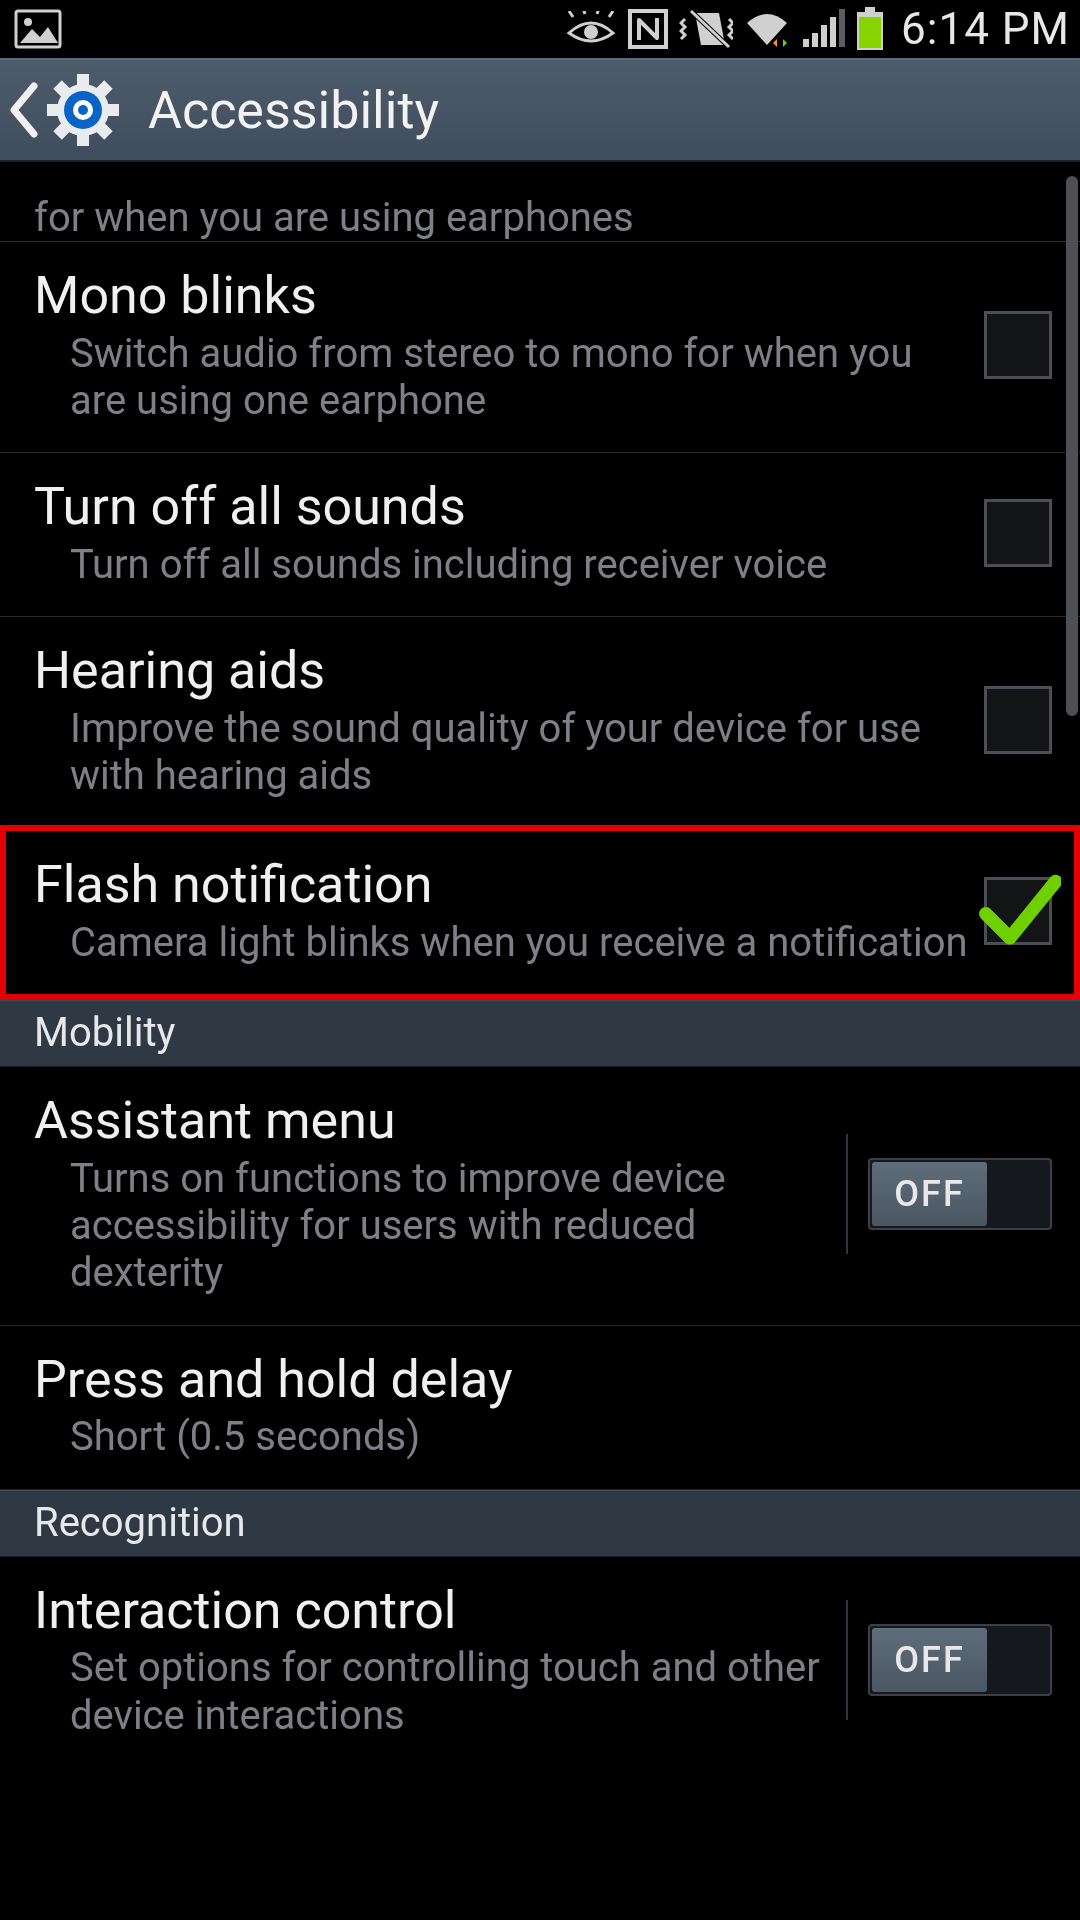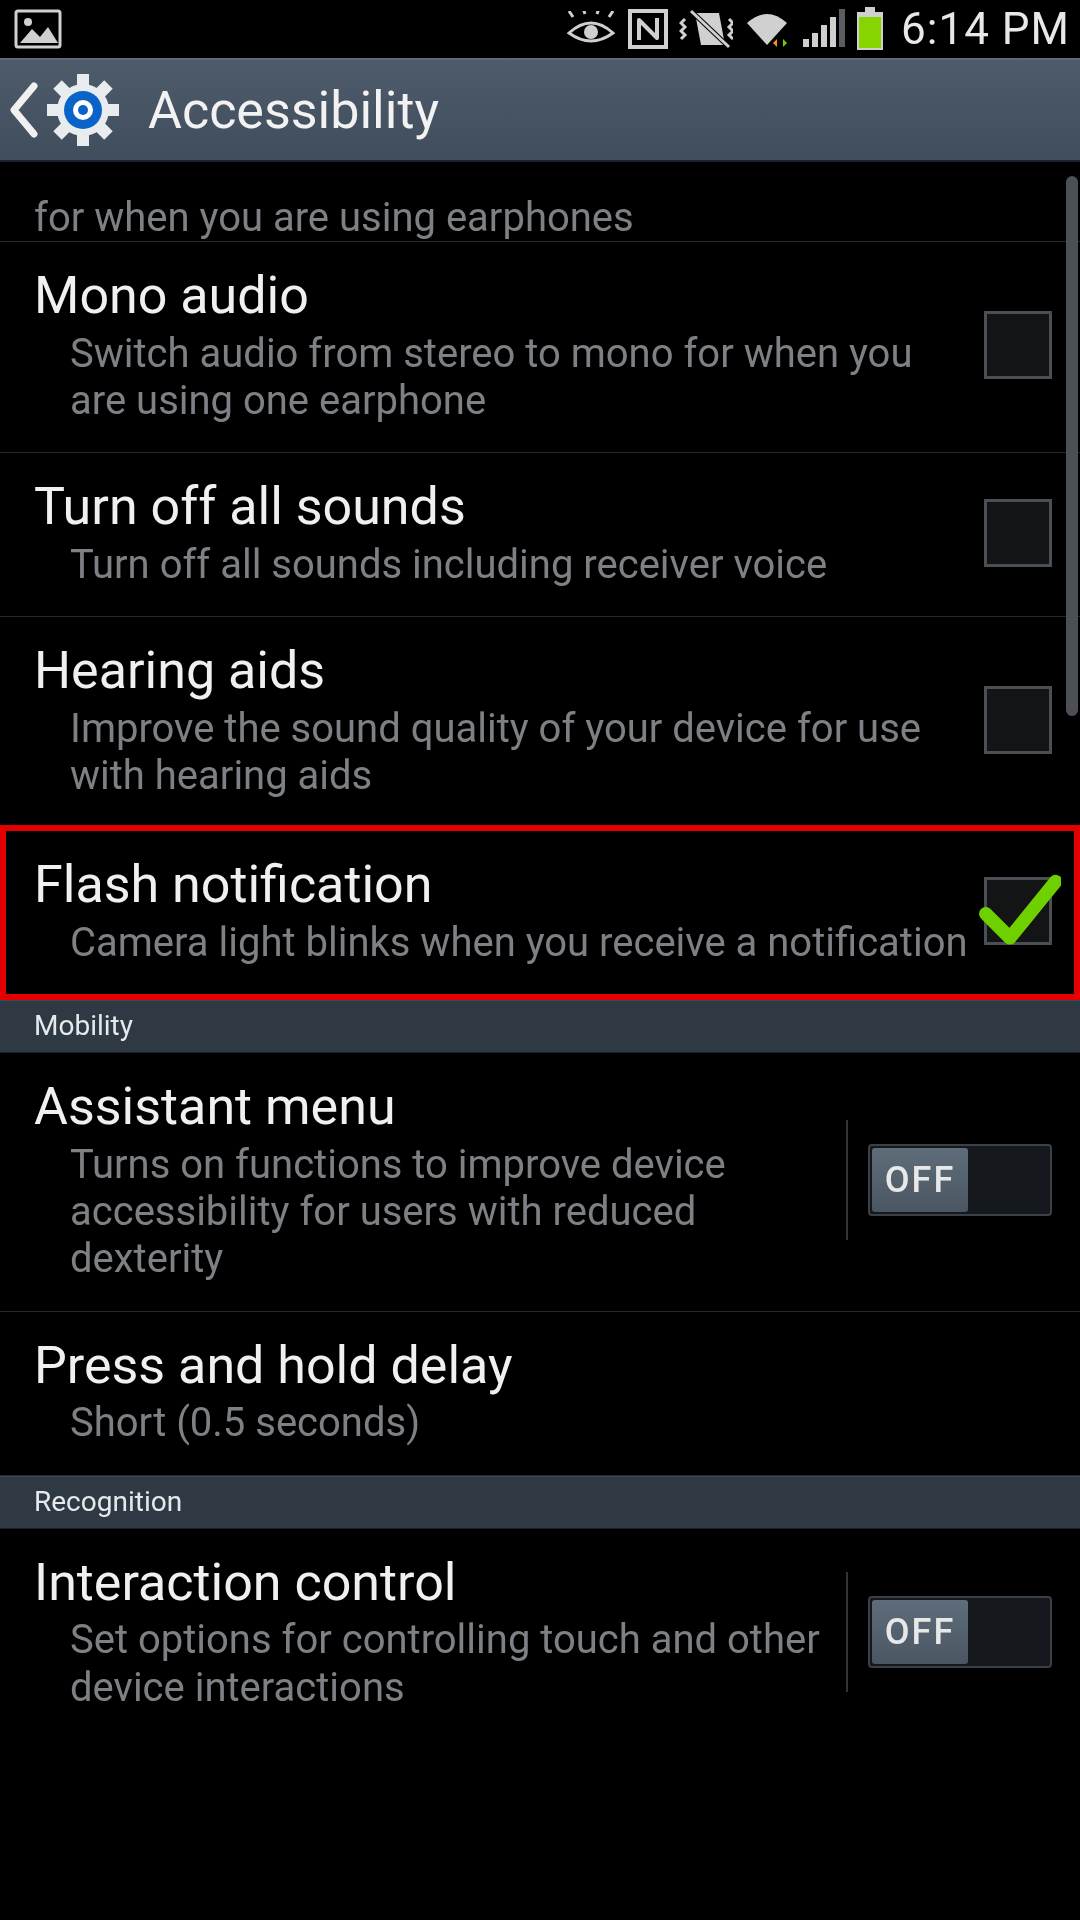--- a/index.html
+++ b/index.html
@@ -90,37 +90,37 @@
     }
     .toggle {
       width: 184px; height: 72px;
       background: #15181c;
       border: 2px solid #3a4046;
       border-radius: 4px;
       display: flex; align-items: center;
       position: relative;
     }
     .knob {
-      width: 96px; height: 64px; margin: 2px;
+      width: 115px; height: 64px; margin: 2px;
       background: linear-gradient(#5f6d7a, #4a5662);
       border-radius: 3px;
       display:flex; align-items:center; justify-content:center;
       color: #e8e8e8;
       font-size: 36px;
       font-weight: 500;
       letter-spacing: 2px;
     }
 
     
     .section {
       background: #2e3944;
       border-top: 1px solid #3e4a56;
       border-bottom: 1px solid #17202a;
       padding: 8px 34px 10px;
-      font-size: 28px;
+      font-size: 40px;
       color: #e6e9ec;
     }
 
     
     .scroll-thumb {
       position: fixed;
       right: 2px;
       top: 176px;
       width: 12px;
       height: 540px;
@@ -226,21 +226,21 @@
 </div>
 
 <div class="list">
 
   <div class="cutoff">
     <span class="cutoff-inner">for when you are using earphones</span>
   </div>
 
   <div class="row">
     <div class="text-col">
-      <div class="title">Mono audio</div>
+      <div class="title">Mono blinks</div>
       <div class="sub">Switch audio from stereo to mono for when you are using one earphone</div>
     </div>
     <div class="checkbox"></div>
   </div>
 
   <div class="row">
     <div class="text-col">
       <div class="title">Turn off all sounds</div>
       <div class="sub">Turn off all sounds including receiver voice</div>
     </div>

